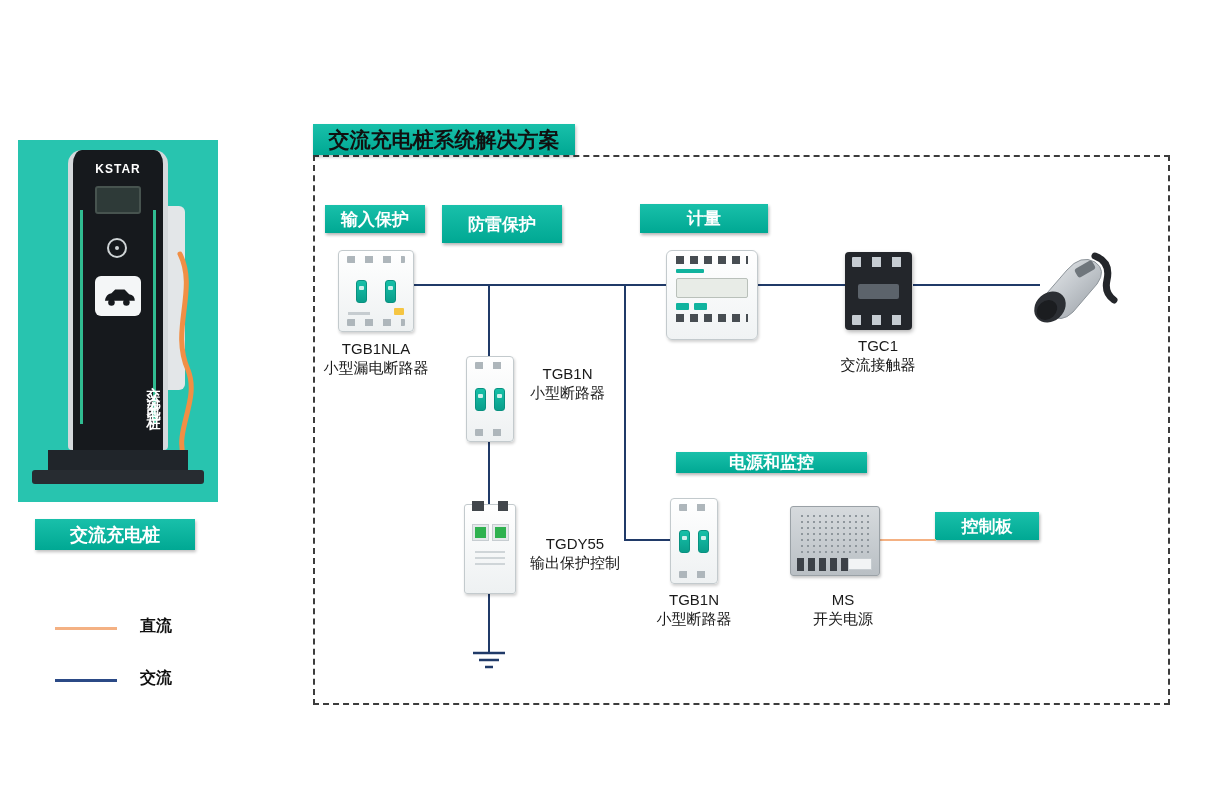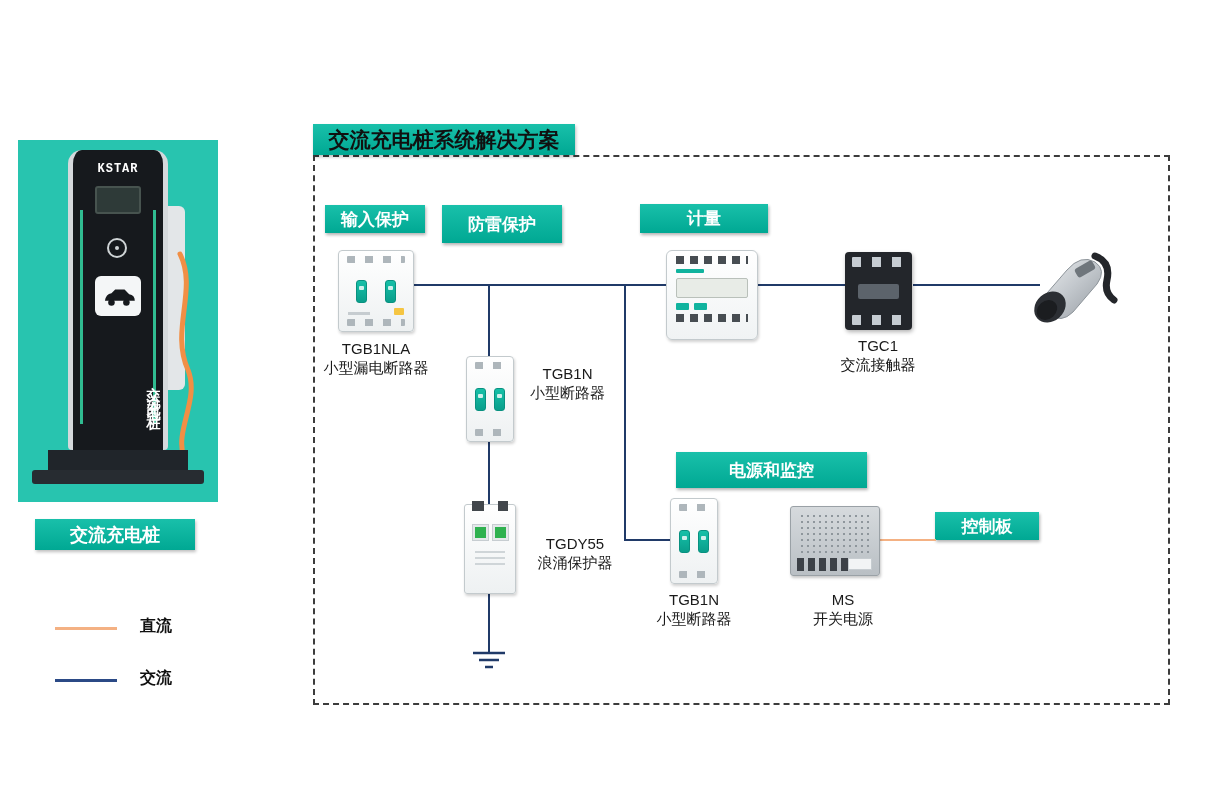--- a/index.html
+++ b/index.html
@@ -12,21 +12,21 @@
     color:#00a54e; letter-spacing:4px; white-space:nowrap; }
 
   
   .product-figure { position:absolute; left:18px; top:140px; width:200px; height:362px; background:#28c4af; }
   .pile-body { position:absolute; left:50px; top:10px; width:100px; height:300px;
     background:#16191d; border-left:5px solid #d5d9dc; border-right:5px solid #d5d9dc;
     border-radius:14px 14px 4px 4px; }
   .pile-strip { position:absolute; top:60px; bottom:26px; width:3px; background:#35d9a6; opacity:.85; }
   .pile-strip.left { left:7px; } .pile-strip.right { right:7px; }
   .pile-brand { position:absolute; left:0; right:0; top:12px; text-align:center; color:#fff;
-    font-size:12px; font-weight:bold; letter-spacing:1px;font-family:Liberation Mono, monospace; }
+    font-size:12px; font-weight:bold; letter-spacing:1px; }
   .pile-screen { position:absolute; left:22px; top:36px; width:46px; height:28px;
     background:#2e3a38; border:2px solid #47534f; border-radius:3px; }
   .pile-rfid { position:absolute; left:34px; top:88px; width:20px; height:20px; border:2px solid #cfd4d6;
     border-radius:50%; }
   .pile-rfid::after { content:""; position:absolute; left:6px; top:6px; width:4px; height:4px;
     background:#cfd4d6; border-radius:50%; }
   .pile-icon { position:absolute; left:22px; top:126px; width:46px; height:40px; background:#f4f6f7;
     border-radius:6px; display:flex; align-items:center; justify-content:center; }
   .pile-vtext { position:absolute; left:0; right:0; top:180px; height:124px; color:#fff;
     writing-mode:vertical-rl; text-orientation:upright; font-size:14px; font-weight:bold;
@@ -156,21 +156,21 @@
   <span class="legend-label dc">直流</span>
   <i class="legend-line ac"></i>
   <span class="legend-label ac">交流</span>
 
   <div class="diagram-frame"></div>
   <div class="diagram-title">交流充电桩系统解决方案</div>
 
   <div class="badge" style="left:325px;top:205px;width:100px;height:28px">输入保护</div>
   <div class="badge" style="left:442px;top:205px;width:120px;height:38px">防雷保护</div>
   <div class="badge" style="left:640px;top:204px;width:128px;height:29px">计量</div>
-  <div class="badge" style="left:676px;top:452px;width:191px;height:36px">电源和监控</div>
+  <div class="badge" style="left:676px;top:452px;width:191px;height:21px">电源和监控</div>
   <div class="badge" style="left:935px;top:512px;width:104px;height:28px">控制板</div>
 
   <i class="wire ac" style="left:414px;top:284px;width:254px;height:2px"></i>
   <i class="wire ac" style="left:758px;top:284px;width:88px;height:2px"></i>
   <i class="wire ac" style="left:913px;top:284px;width:127px;height:2px"></i>
   <i class="wire ac" style="left:488px;top:285px;width:2px;height:72px"></i>
   <i class="wire ac" style="left:488px;top:442px;width:2px;height:62px"></i>
   <i class="wire ac" style="left:488px;top:594px;width:2px;height:58px"></i>
   <i class="wire ac" style="left:624px;top:285px;width:2px;height:256px"></i>
   <i class="wire ac" style="left:624px;top:539px;width:46px;height:2px"></i>
@@ -259,21 +259,21 @@
   <div class="comp-label" style="left:300px;top:339px;width:152px">
     <div>TGB1NLA</div>
     <div>小型漏电断路器</div>
   </div>
   <div class="comp-label" style="left:515px;top:364px;width:105px">
     <div>TGB1N</div>
     <div>小型断路器</div>
   </div>
   <div class="comp-label" style="left:520px;top:534px;width:110px">
     <div>TGDY55</div>
-    <div>浪涌保护器</div>
+    <div>输出保护控制</div>
   </div>
   <div class="comp-label" style="left:818px;top:336px;width:120px">
     <div>TGC1</div>
     <div>交流接触器</div>
   </div>
   <div class="comp-label" style="left:634px;top:590px;width:120px">
     <div>TGB1N</div>
     <div>小型断路器</div>
   </div>
   <div class="comp-label" style="left:783px;top:590px;width:120px">

